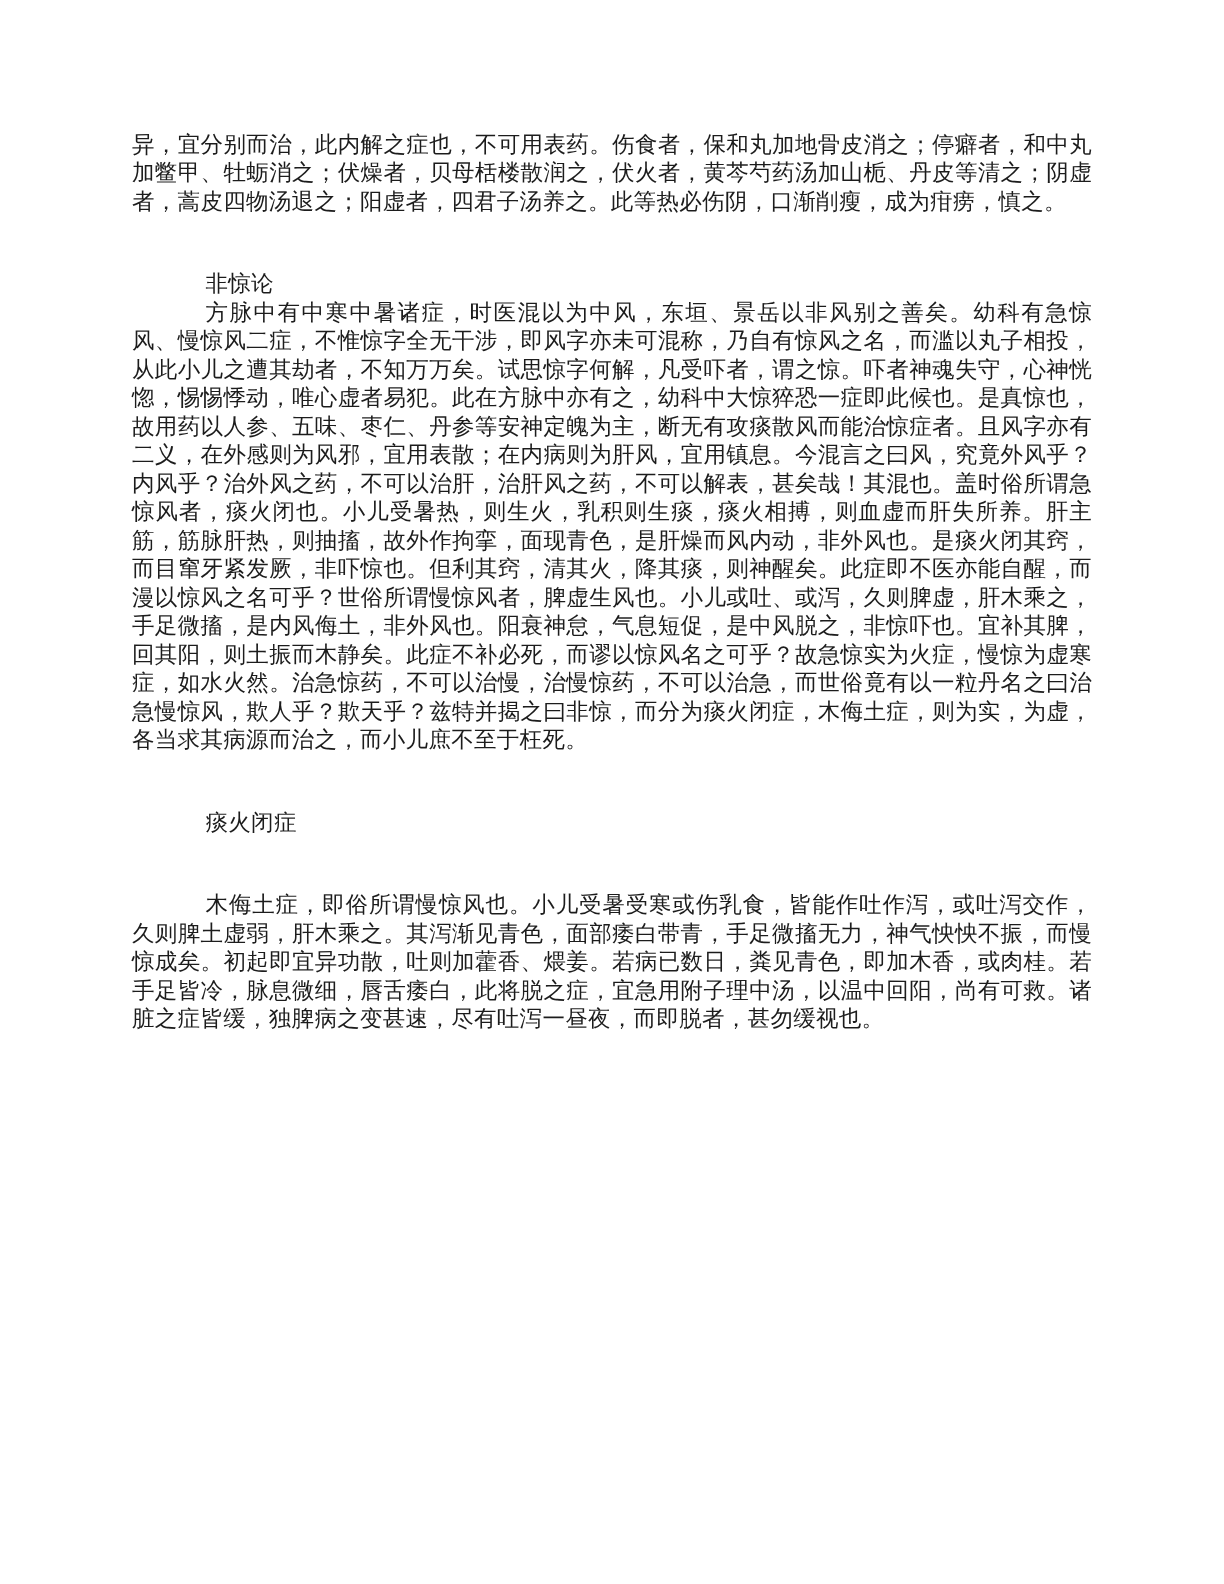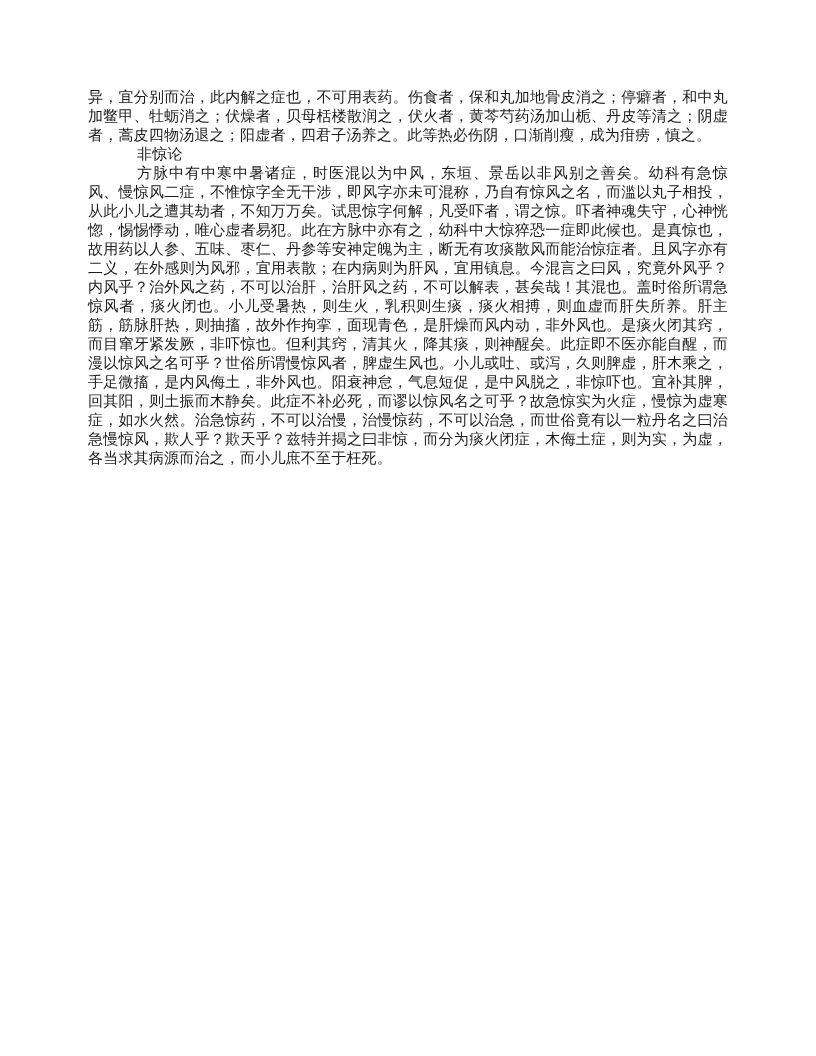--- a/index.html
+++ b/index.html
@@ -29,20 +29,21 @@
     letter-spacing: 0.2px;
   }
   p.body-para {
     margin: 0;
     text-indent: 49px;
   }
   p.body-para.no-indent {
     text-indent: 0;
   }
   .section {
+    margin-top: 36px;
   }
   h2.section-heading {
     margin: 0;
     font-size: 15px;
     font-weight: normal;
     line-height: 19px;
     text-indent: 49px;
     text-align: left;
   }
 </style>
@@ -53,20 +54,22 @@
   <div class="text-block">
 
     <p class="body-para no-indent">异，宜分别而治，此内解之症也，不可用表药。伤食者，保和丸加地骨皮消之；停癖者，和中丸加鳖甲、牡蛎消之；伏燥者，贝母栝楼散润之，伏火者，黄芩芍药汤加山栀、丹皮等清之；阴虚者，蒿皮四物汤退之；阳虚者，四君子汤养之。此等热必伤阴，口渐削瘦，成为疳痨，慎之。</p>
 
     <div class="section">
       <h2 class="section-heading">非惊论</h2>
       <p class="body-para">方脉中有中寒中暑诸症，时医混以为中风，东垣、景岳以非风别之善矣。幼科有急惊风、慢惊风二症，不惟惊字全无干涉，即风字亦未可混称，乃自有惊风之名，而滥以丸子相投，从此小儿之遭其劫者，不知万万矣。试思惊字何解，凡受吓者，谓之惊。吓者神魂失守，心神恍惚，惕惕悸动，唯心虚者易犯。此在方脉中亦有之，幼科中大惊猝恐一症即此候也。是真惊也，故用药以人参、五味、枣仁、丹参等安神定魄为主，断无有攻痰散风而能治惊症者。且风字亦有二义，在外感则为风邪，宜用表散；在内病则为肝风，宜用镇息。今混言之曰风，究竟外风乎？内风乎？治外风之药，不可以治肝，治肝风之药，不可以解表，甚矣哉！其混也。盖时俗所谓急惊风者，痰火闭也。小儿受暑热，则生火，乳积则生痰，痰火相搏，则血虚而肝失所养。肝主筋，筋脉肝热，则抽搐，故外作拘挛，面现青色，是肝燥而风内动，非外风也。是痰火闭其窍，而目窜牙紧发厥，非吓惊也。但利其窍，清其火，降其痰，则神醒矣。此症即不医亦能自醒，而漫以惊风之名可乎？世俗所谓慢惊风者，脾虚生风也。小儿或吐、或泻，久则脾虚，肝木乘之，手足微搐，是内风侮土，非外风也。阳衰神怠，气息短促，是中风脱之，非惊吓也。宜补其脾，回其阳，则土振而木静矣。此症不补必死，而谬以惊风名之可乎？故急惊实为火症，慢惊为虚寒症，如水火然。治急惊药，不可以治慢，治慢惊药，不可以治急，而世俗竟有以一粒丹名之曰治急慢惊风，欺人乎？欺天乎？兹特并揭之曰非惊，而分为痰火闭症，木侮土症，则为实，为虚，各当求其病源而治之，而小儿庶不至于枉死。</p>
     </div>
 
     <div class="section">
+      <h2 class="section-heading">痰火闭症</h2>
     </div>
 
     <div class="section">
+      <p class="body-para">木侮土症，即俗所谓慢惊风也。小儿受暑受寒或伤乳食，皆能作吐作泻，或吐泻交作，久则脾土虚弱，肝木乘之。其泻渐见青色，面部痿白带青，手足微搐无力，神气怏怏不振，而慢惊成矣。初起即宜异功散，吐则加藿香、煨姜。若病已数日，粪见青色，即加木香，或肉桂。若手足皆冷，脉息微细，唇舌痿白，此将脱之症，宜急用附子理中汤，以温中回阳，尚有可救。诸脏之症皆缓，独脾病之变甚速，尽有吐泻一昼夜，而即脱者，甚勿缓视也。</p>
     </div>
 
 
   </div>
 </div>
 
 </body></html>

